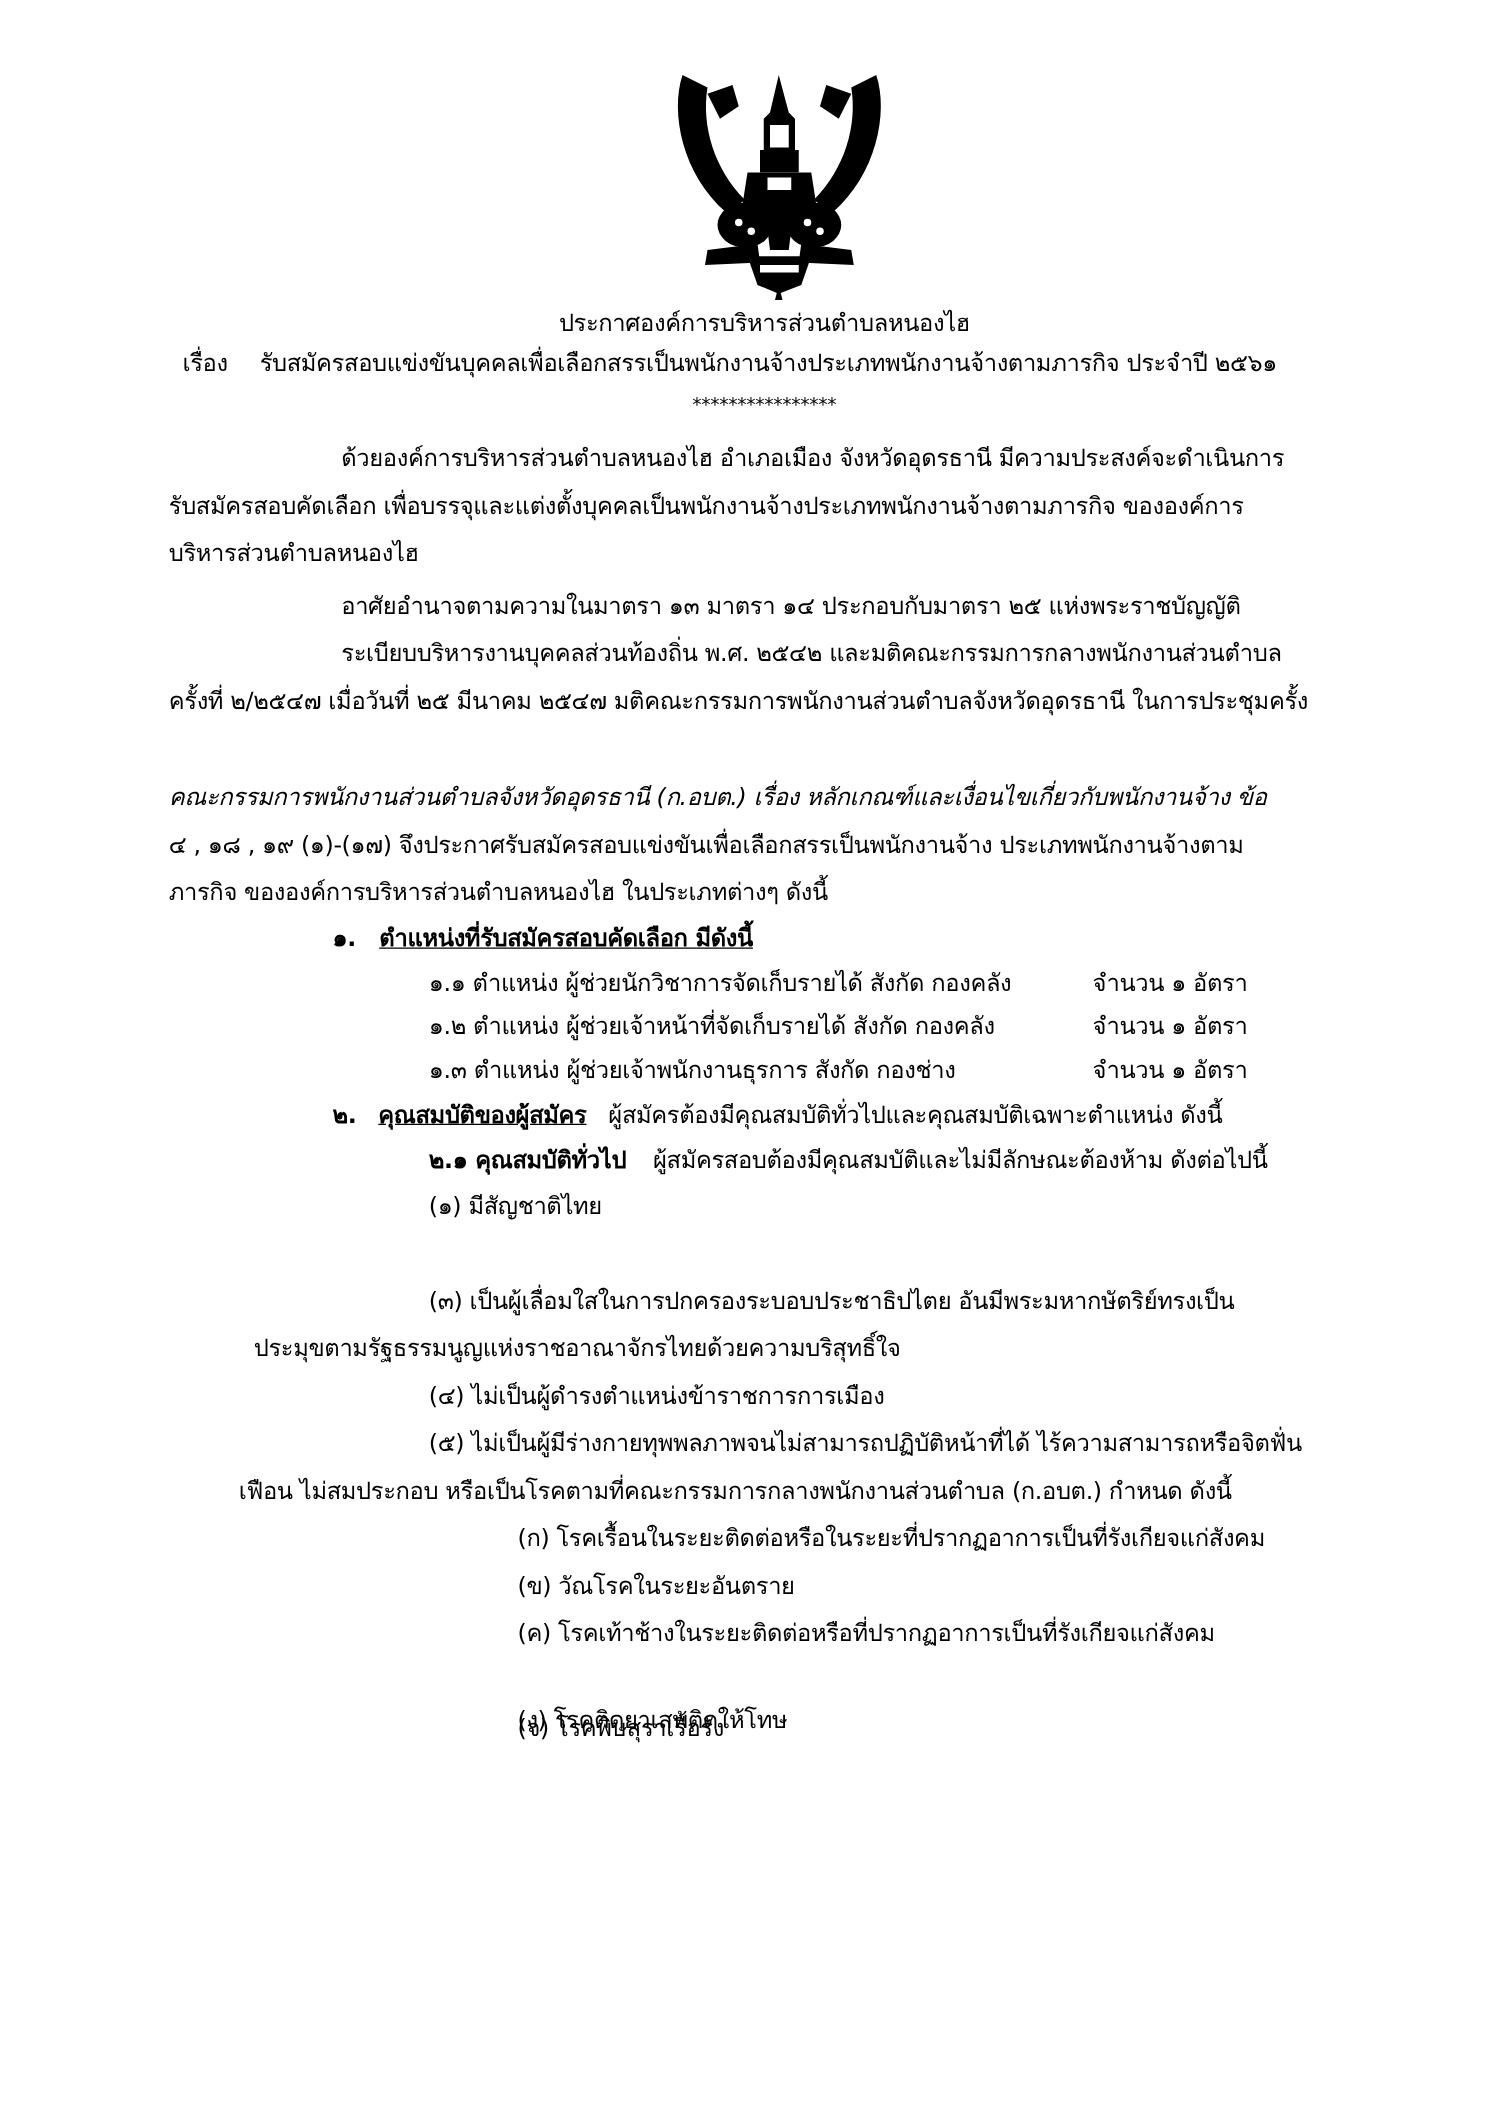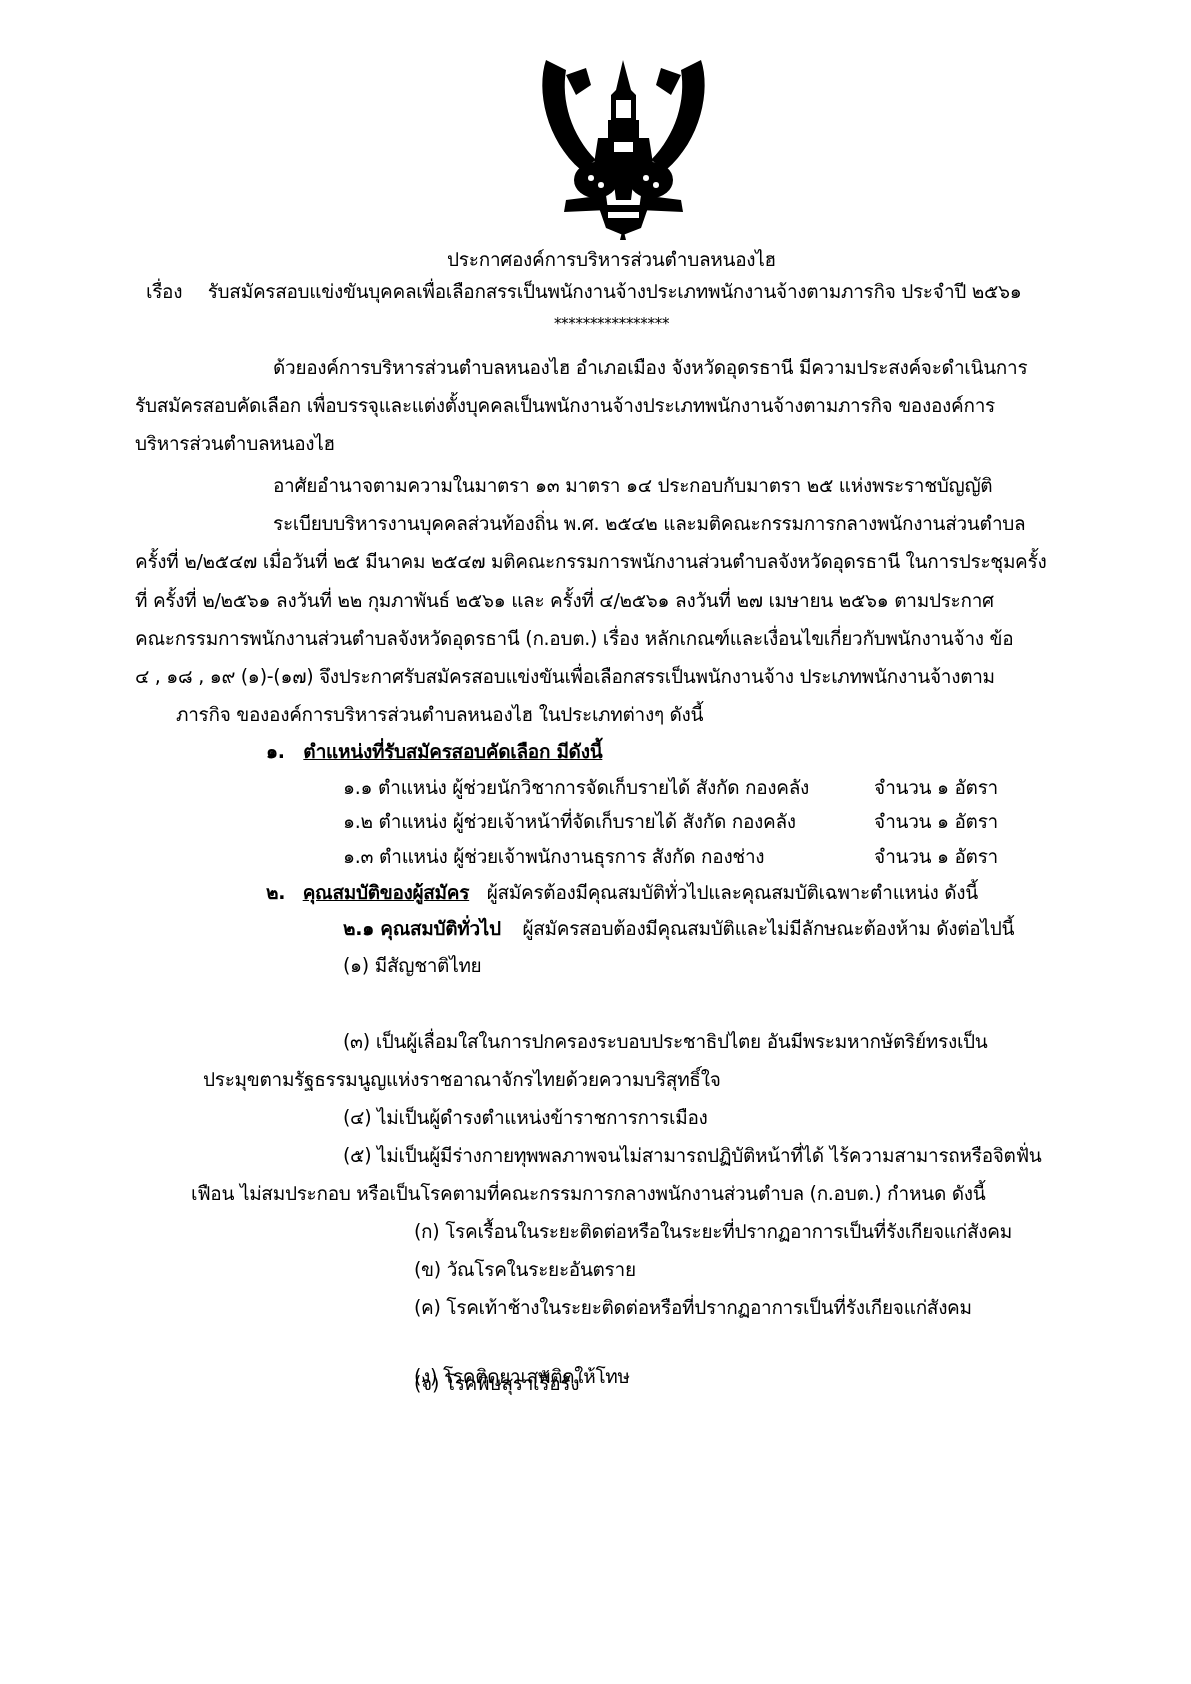--- a/index.html
+++ b/index.html
@@ -67,24 +67,23 @@
 
   <div class="line center" style="top:309px; font-size:15px;">****************</div>
 
   <div class="line" style="top:352px; left:257px;">ด้วยองค์การบริหารส่วนตำบลหนองไฮ   อำเภอเมือง  จังหวัดอุดรธานี  มีความประสงค์จะดำเนินการ</div>
   <div class="line" style="top:390px; left:119px;">รับสมัครสอบคัดเลือก  เพื่อบรรจุและแต่งตั้งบุคคลเป็นพนักงานจ้างประเภทพนักงานจ้างตามภารกิจ ขององค์การ</div>
   <div class="line" style="top:428px; left:119px;">บริหารส่วนตำบลหนองไฮ</div>
 
   <div class="line" style="top:470px; left:257px;">อาศัยอำนาจตามความในมาตรา  ๑๓  มาตรา  ๑๔  ประกอบกับมาตรา  ๒๕  แห่งพระราชบัญญัติ</div>
   <div class="line" style="top:508px; left:257px;">ระเบียบบริหารงานบุคคลส่วนท้องถิ่น  พ.ศ. ๒๕๔๒  และมติคณะกรรมการกลางพนักงานส่วนตำบล</div>
   <div class="line" style="top:546px; left:119px;">ครั้งที่ ๒/๒๕๔๗ เมื่อวันที่ ๒๕ มีนาคม ๒๕๔๗ มติคณะกรรมการพนักงานส่วนตำบลจังหวัดอุดรธานี ในการประชุมครั้ง</div>
-  <div class="line" style="top:585px; left:119px;">ที่ ครั้งที่ ๒/๒๕๖๑ ลงวันที่ ๒๒ กุมภาพันธ์ ๒๕๖๑  และ  ครั้งที่ ๔/๒๕๖๑ ลงวันที่ ๒๗ เมษายน ๒๕๖๑ ตามประกาศ</div>
-  <div class="line" style="top:623px; left:119px;">คณะกรรมการพนักงานส่วนตำบลจังหวัดอุดรธานี  (ก.อบต.)    เรื่อง หลักเกณฑ์และเงื่อนไขเกี่ยวกับพนักงานจ้าง ข้อ</div>
+  <div class="line" style="top:623px; left:119px;font-style:italic;">คณะกรรมการพนักงานส่วนตำบลจังหวัดอุดรธานี  (ก.อบต.)    เรื่อง หลักเกณฑ์และเงื่อนไขเกี่ยวกับพนักงานจ้าง ข้อ</div>
   <div class="line" style="top:661px; left:119px;">๔ , ๑๘ , ๑๙ (๑)-(๑๗) จึงประกาศรับสมัครสอบแข่งขันเพื่อเลือกสรรเป็นพนักงานจ้าง ประเภทพนักงานจ้างตาม</div>
-  <div class="line" style="top:699px; left:119px;margin-left:41px;">ภารกิจ ขององค์การบริหารส่วนตำบลหนองไฮ ในประเภทต่างๆ    ดังนี้</div>
+  <div class="line" style="top:699px; left:119px;">ภารกิจ ขององค์การบริหารส่วนตำบลหนองไฮ ในประเภทต่างๆ    ดังนี้</div>
 
   <div class="line bold" style="top:736px; left:250px;">
     <span>๑.</span>
     <span style="display:inline-block; width:6px;"></span>
     <span class="ul">ตำแหน่งที่รับสมัครสอบคัดเลือก  มีดังนี้</span>
   </div>
 
   <div class="line" style="top:772px; left:327px;">๑.๑ ตำแหน่ง ผู้ช่วยนักวิชาการจัดเก็บรายได้ สังกัด กองคลัง</div>
   <div class="line" style="top:772px; left:858px;">จำนวน  ๑  อัตรา</div>
   <div class="line" style="top:806px; left:327px;">๑.๒ ตำแหน่ง ผู้ช่วยเจ้าหน้าที่จัดเก็บรายได้ สังกัด กองคลัง</div>

